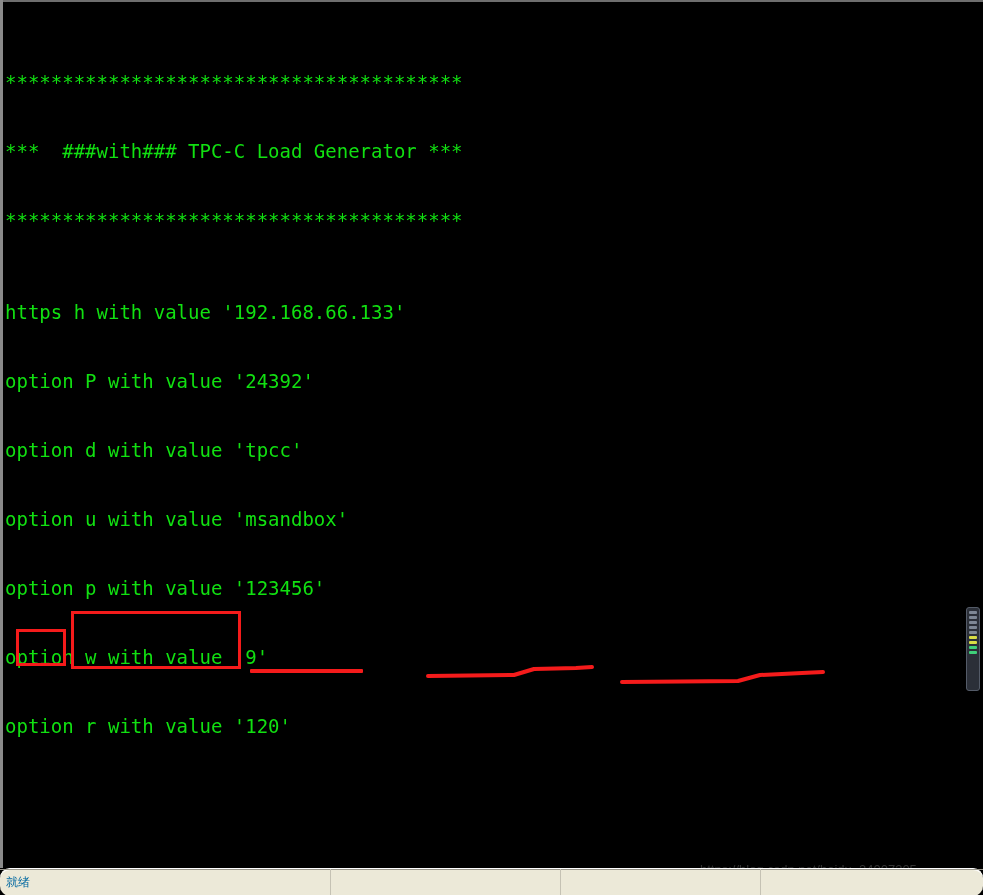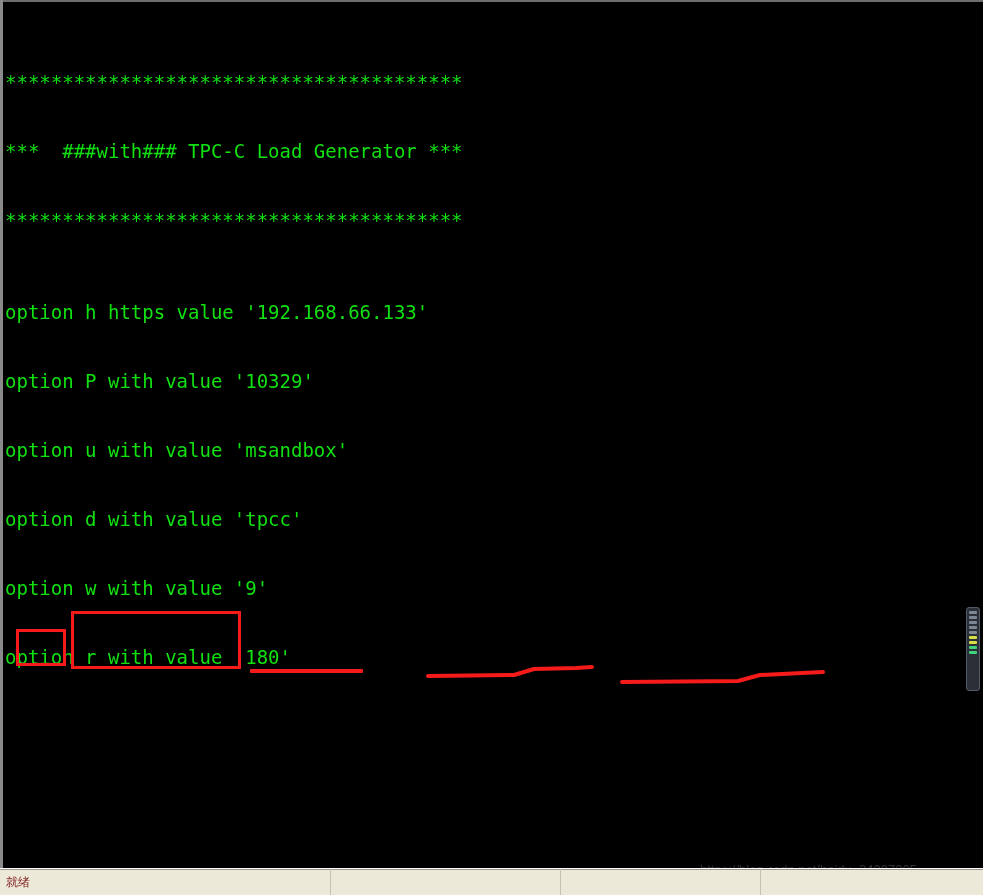--- a/index.html
+++ b/index.html
@@ -50,21 +50,21 @@
     font-family:"Liberation Sans",sans-serif;
     font-size:13px;color:#5d5d5d;opacity:.55;white-space:nowrap;
   }
 
   
   #statusbar{
     position:absolute;left:0;top:868px;width:983px;height:27px;
     background:#ece9d8;border-top:1px solid #ffffff;
     box-shadow:inset 0 1px 0 #fff;
     font-family:"DejaVu Sans","Liberation Sans",sans-serif;
-    font-size:12px;color:#7f1d1d;
+    font-size:12px;color:#0369a1;border-radius:10px;
   }
   #statusbar .sb-sep{
     position:absolute;top:0;width:1px;height:27px;background:#c5c2b4;
   }
   #sb-left{position:absolute;left:6px;top:5px;}
   #sb-right{position:absolute;right:8px;top:5px;color:#3a3a3a;}
   #sb-top-rule{position:absolute;left:0;top:0;width:983px;height:1px;background:#9a978c;}
 </style>
 </head>
 <body>
@@ -73,26 +73,27 @@
 
   <div id="frame-top"></div>
   <div id="frame-left"></div>
 
   <div id="screen">
 
     <div class="ln">****************************************</div>
     <div class="ln">***  ###with### TPC-C Load Generator ***</div>
     <div class="ln">****************************************</div>
 
-    <div class="ln">option h https value '192.168.66.133'</div>
-    <div class="ln">option P with value '10329'</div>
+    <div class="ln">https h with value '192.168.66.133'</div>
+    <div class="ln">option P with value '24392'</div>
+    <div class="ln">option d with value 'tpcc'</div>
     <div class="ln">option u with value 'msandbox'</div>
-    <div class="ln">option d with value 'tpcc'</div>
+    <div class="ln">option p with value '123456'</div>
     <div class="ln">option w with value '9'</div>
-    <div class="ln">option r with value '180'</div>
+    <div class="ln">option r with value '120'</div>
 
     
     
 
     
     
     
     
     
     

